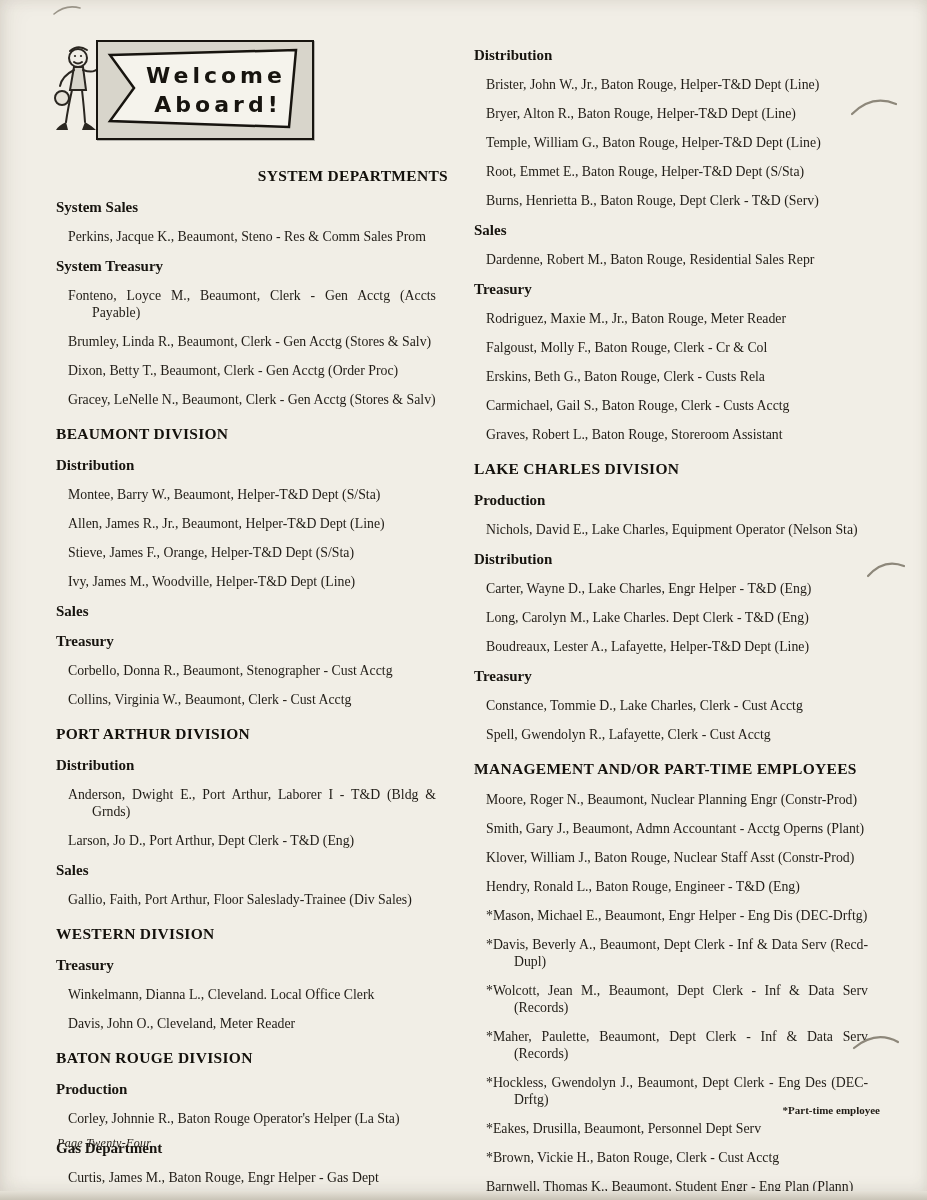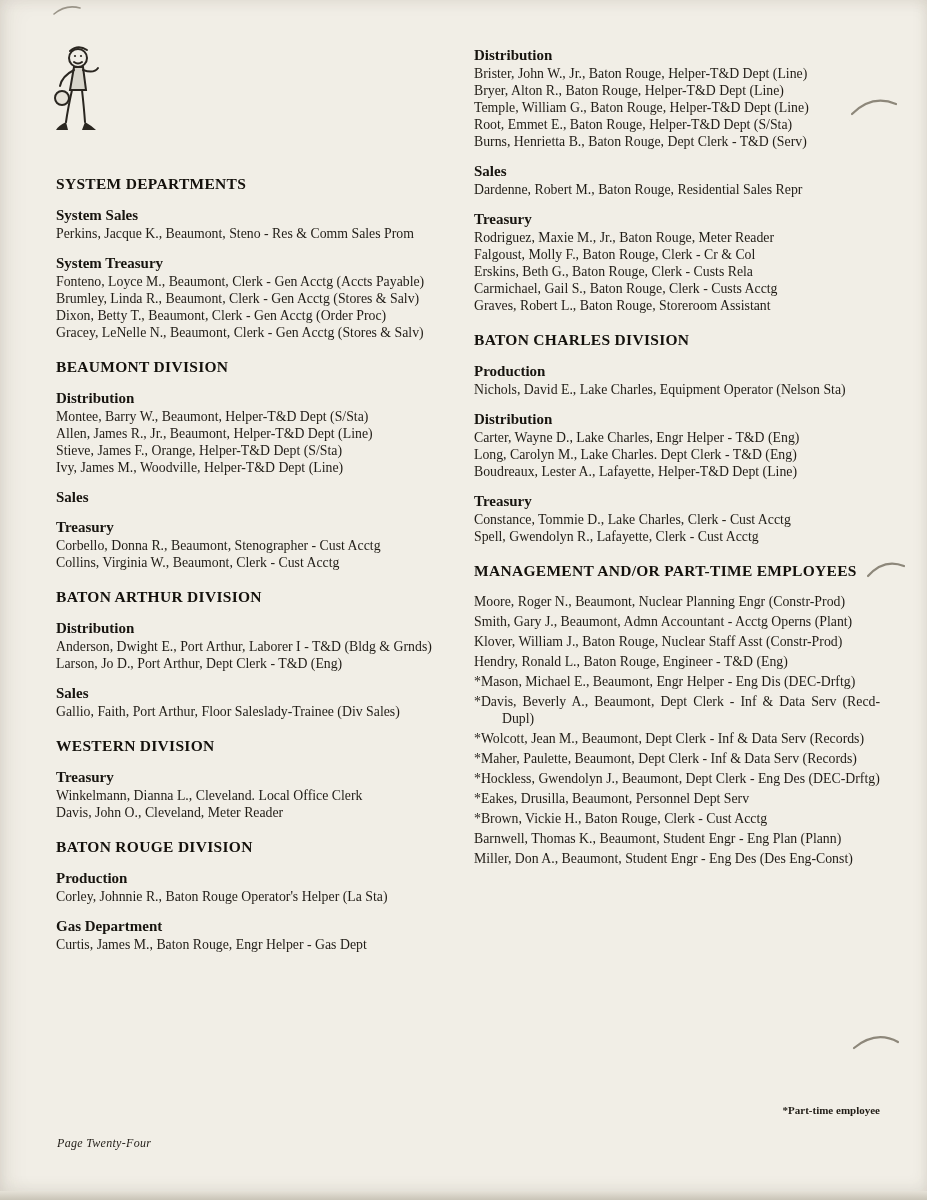--- a/index.html
+++ b/index.html
@@ -13,23 +13,23 @@
   .mascot{position:absolute;left:0;top:4px;}
   .logo-box{position:absolute;left:44px;top:2px;width:214px;height:96px;background:#d8d5cb;border:2px solid #17140f;box-shadow:1px 1px 0 rgba(0,0,0,.25);}
   .logo-box svg{display:block;}
 
   
   .column{position:absolute;font-size:13.8px;line-height:17px;}
   .left-column{left:56px;top:158px;width:392px;}
   .right-column{left:474px;top:34px;width:406px;}
   .division-section{margin:0;}
   .division-heading{font-size:15.5px;line-height:20px;font-weight:bold;letter-spacing:.3px;margin:16px 0 12px 0;color:#14110c;}
-  .division-section:first-child .division-heading{margin-top:16px;}
+  .division-section:first-child .division-heading{margin-top:8px;text-align:right;}
   .department-subheading{font-size:15px;line-height:18px;font-weight:bold;margin:12px 0 1px 0;color:#17140f;}
-  .employee-entry{margin:0;padding-left:24px;text-indent:-24px;text-align:justify;}
+  .employee-entry{margin:12px;padding-left:24px;text-indent:-24px;text-align:justify;}
   .mgmt .employee-entry{margin-bottom:3px;padding-left:28px;text-indent:-28px;}
 
   .part-time-note{position:absolute;left:690px;top:1104px;width:190px;text-align:right;font-size:11px;font-weight:600;}
   .page-footer{position:absolute;left:57px;top:1136px;font-size:12px;font-style:italic;letter-spacing:.3px;}
 
   .scan-artifact{position:absolute;}
 </style>
 </head>
 <body>
 
@@ -46,20 +46,27 @@
         <path d="M22 25 L18 48 L34 48 L31 25 Z" fill="#d8d5cb"></path>
         <path d="M22 28 Q10 34 8 44"></path>
         <path d="M31 28 Q42 32 46 26"></path>
         <path d="M20 48 Q16 66 14 80"></path>
         <path d="M30 48 Q32 66 33 80"></path>
         <path d="M14 80 Q6 84 4 88 L16 88 Z" fill="#2a2620" stroke="none"></path>
         <path d="M33 80 Q40 84 44 88 L30 88 Z" fill="#2a2620" stroke="none"></path>
         <circle cx="10" cy="56" r="7" fill="#e6e2d8"></circle>
       </g>
     </svg>
+    <div class="logo-box">
+      <svg width="210" height="92" viewBox="0 0 210 92">
+        <polygon points="12,13 198,8 191,85 12,79 36,46" fill="#f5f3ec" stroke="#17140f" stroke-width="2.5"></polygon>
+        <text x="118" y="41" text-anchor="middle" font-family="DejaVu Sans, sans-serif" font-size="22" font-weight="bold" letter-spacing="4" fill="#17140f">Welcome</text>
+        <text x="120" y="70" text-anchor="middle" font-family="DejaVu Sans, sans-serif" font-size="22" font-weight="bold" letter-spacing="4" fill="#17140f">Aboard!</text>
+      </svg>
+    </div>
   </div>
 
   <div class="column left-column">
       <section class="division-section">
         <h2 class="division-heading">SYSTEM DEPARTMENTS</h2>
         <div class="department-group">
           <h3 class="department-subheading">System Sales</h3>
           <p class="employee-entry">Perkins, Jacque K., Beaumont, Steno - Res &amp; Comm Sales Prom</p>
         </div>
         <div class="department-group">
@@ -82,21 +89,21 @@
         <div class="department-group">
           <h3 class="department-subheading">Sales</h3>
         </div>
         <div class="department-group">
           <h3 class="department-subheading">Treasury</h3>
           <p class="employee-entry">Corbello, Donna R., Beaumont, Stenographer - Cust Acctg</p>
           <p class="employee-entry">Collins, Virginia W., Beaumont, Clerk - Cust Acctg</p>
         </div>
       </section>
       <section class="division-section">
-        <h2 class="division-heading">BATON ARTHUR DIVISION</h2>
+        <h2 class="division-heading">PORT ARTHUR DIVISION</h2>
         <div class="department-group">
           <h3 class="department-subheading">Distribution</h3>
           <p class="employee-entry">Anderson, Dwight E., Port Arthur, Laborer I - T&amp;D (Bldg &amp; Grnds)</p>
           <p class="employee-entry">Larson, Jo D., Port Arthur, Dept Clerk - T&amp;D (Eng)</p>
         </div>
         <div class="department-group">
           <h3 class="department-subheading">Sales</h3>
           <p class="employee-entry">Gallio, Faith, Port Arthur, Floor Saleslady-Trainee (Div Sales)</p>
         </div>
       </section>
@@ -137,21 +144,21 @@
         <div class="department-group">
           <h3 class="department-subheading">Treasury</h3>
           <p class="employee-entry">Rodriguez, Maxie M., Jr., Baton Rouge, Meter Reader</p>
           <p class="employee-entry">Falgoust, Molly F., Baton Rouge, Clerk - Cr &amp; Col</p>
           <p class="employee-entry">Erskins, Beth G., Baton Rouge, Clerk - Custs Rela</p>
           <p class="employee-entry">Carmichael, Gail S., Baton Rouge, Clerk - Custs Acctg</p>
           <p class="employee-entry">Graves, Robert L., Baton Rouge, Storeroom Assistant</p>
         </div>
       </section>
       <section class="division-section">
-        <h2 class="division-heading">BATON CHARLES DIVISION</h2>
+        <h2 class="division-heading">LAKE CHARLES DIVISION</h2>
         <div class="department-group">
           <h3 class="department-subheading">Production</h3>
           <p class="employee-entry">Nichols, David E., Lake Charles, Equipment Operator (Nelson Sta)</p>
         </div>
         <div class="department-group">
           <h3 class="department-subheading">Distribution</h3>
           <p class="employee-entry">Carter, Wayne D., Lake Charles, Engr Helper - T&amp;D (Eng)</p>
           <p class="employee-entry">Long, Carolyn M., Lake Charles. Dept Clerk - T&amp;D (Eng)</p>
           <p class="employee-entry">Boudreaux, Lester A., Lafayette, Helper-T&amp;D Dept (Line)</p>
         </div>

